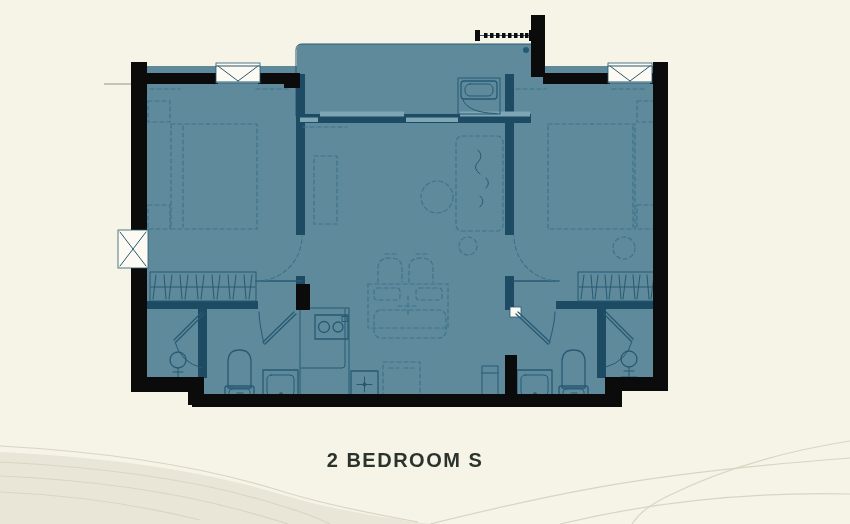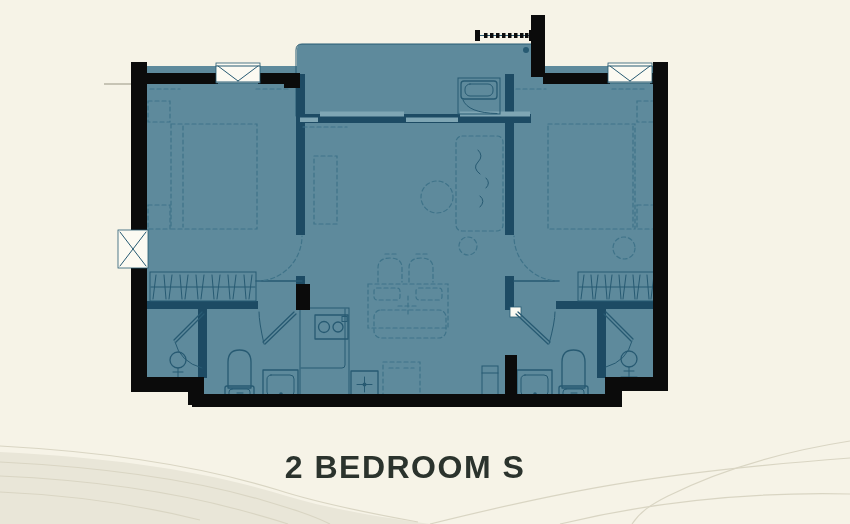--- a/index.html
+++ b/index.html
@@ -8,21 +8,21 @@
     width:850px;height:524px;
     background:var(--paper,#f6f3e7);
     overflow:hidden;
     font-family:"Liberation Sans", sans-serif;
   }
   .stage svg{position:absolute;left:0;top:0;}
   .plan-title{
     position:absolute;
     left:0;top:449px;width:810px;
     text-align:center;
-    font-size:32px;
+    font-size:20px;
     font-weight:bold;
     letter-spacing:1.5px;
     color:var(--title-text,#2b332d);
   }
   .f{fill:var(--floor,#5e8a9c)}
   .d{fill:var(--wall-dark,#1d4b64)}
   .w{fill:var(--wall-black,#0b0b0b)}
   .p{fill:var(--floor-light,#7fa6b4)}
   .wh{fill:var(--white,#fcfaf2);stroke:var(--line,#275a72);stroke-width:.8}
   .ln{fill:none;stroke:var(--line,#275a72);stroke-width:1.3;stroke-linecap:round;stroke-linejoin:round}

